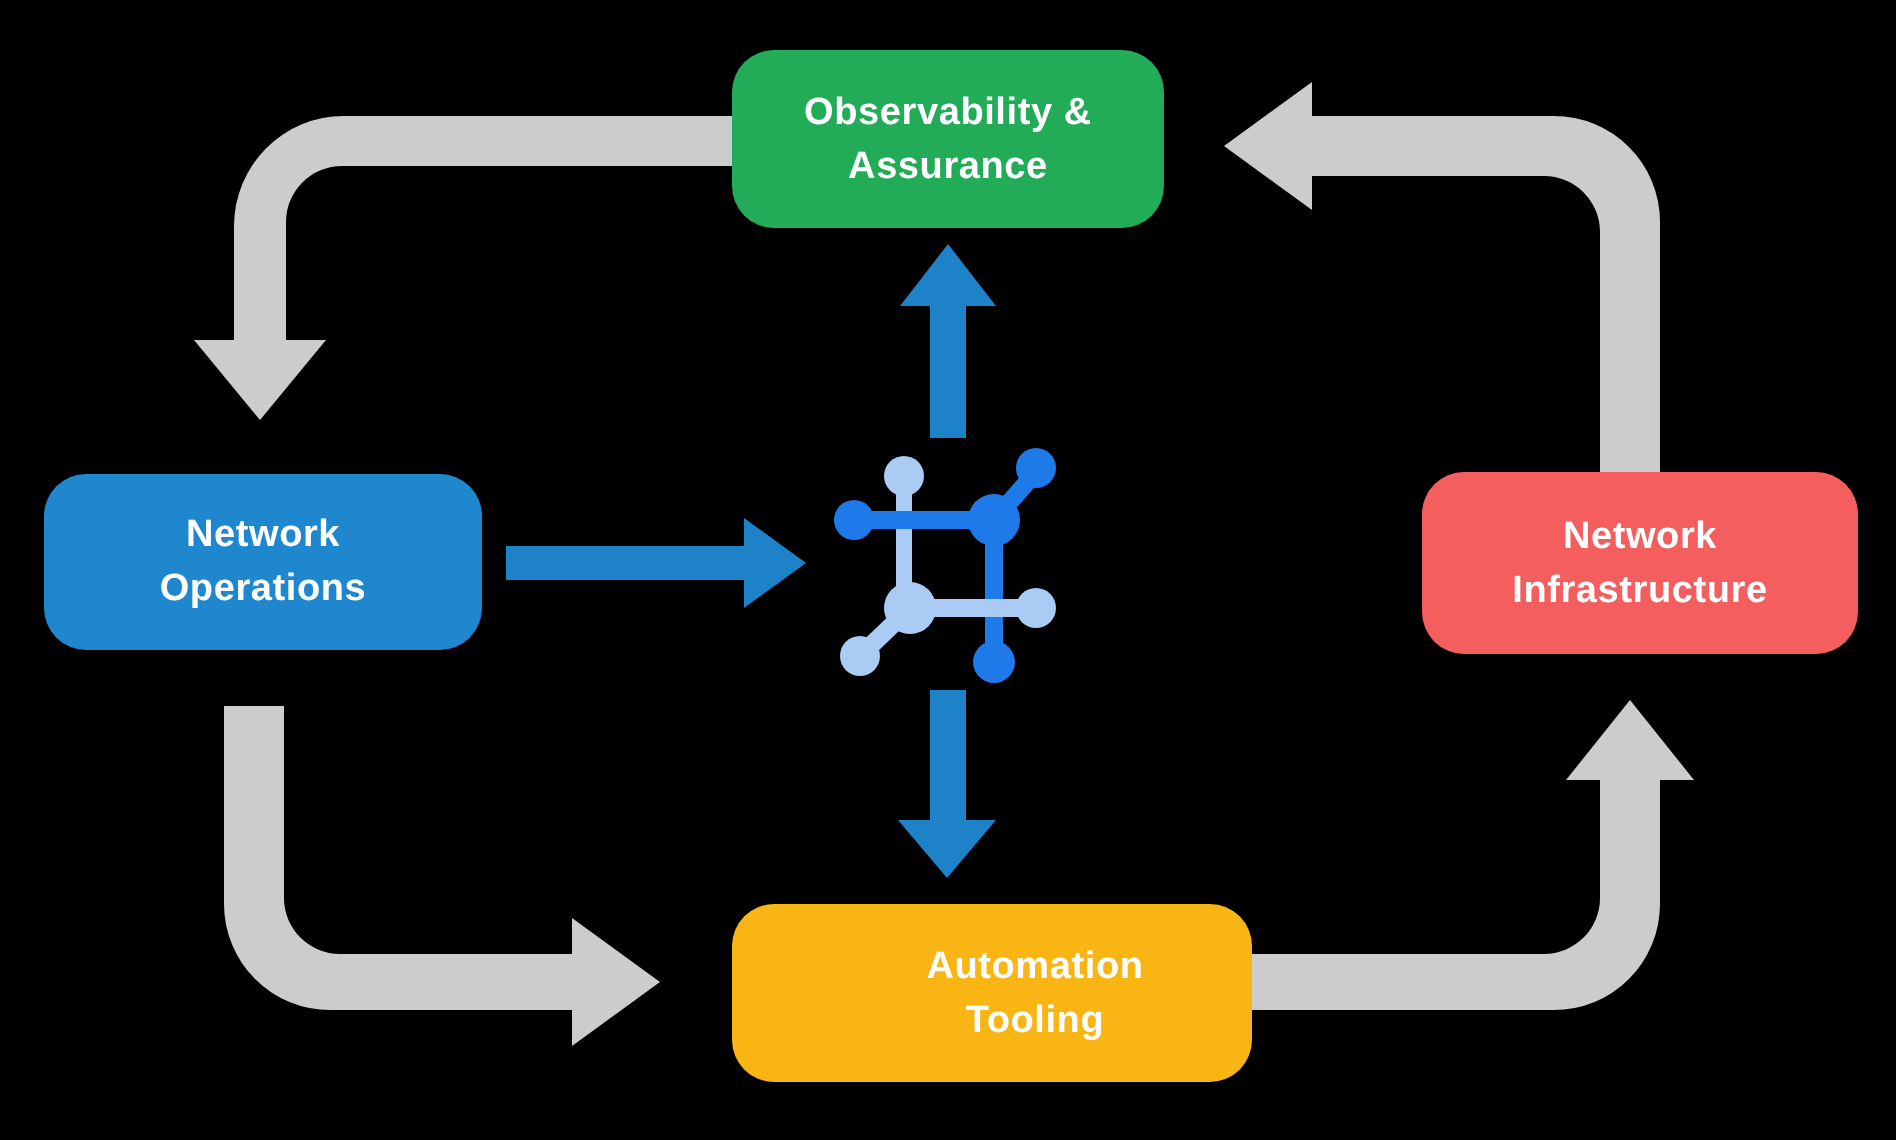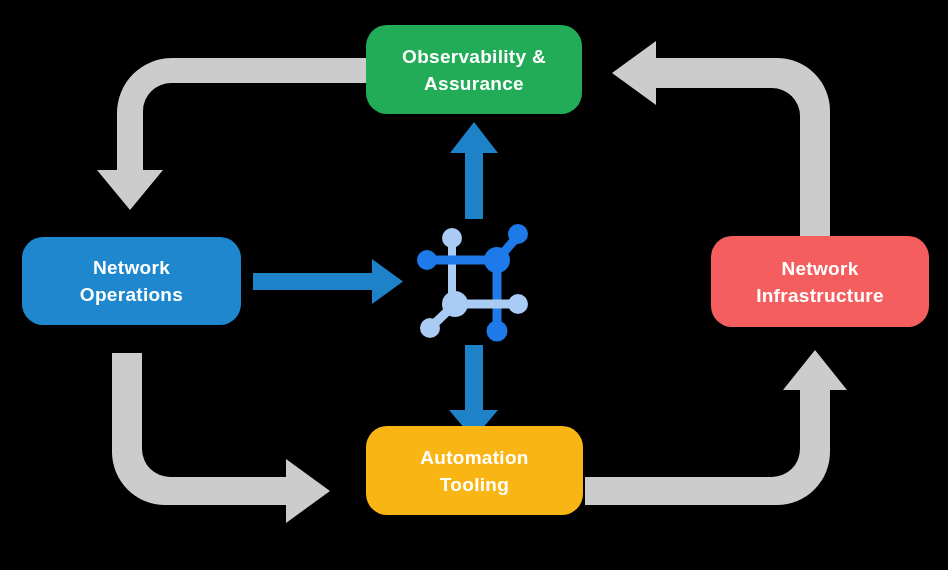--- a/index.html
+++ b/index.html
@@ -34,21 +34,21 @@
     font-weight: 600;
     line-height: 27px;
     letter-spacing: 0.3px;
   }
   .node span {
     white-space: pre-line;
   }
   .node-observability  { left: 366px; top: 25px;  width: 216px; height: 89px; }
   .node-operations     { left: 22px;  top: 237px; width: 219px; height: 88px; }
   .node-infrastructure { left: 711px; top: 236px; width: 218px; height: 91px; }
-  .node-automation     { left: 366px; top: 426px; width: 217px; height: 89px; }
+  .node-automation     { left: 366px; top: 452px; width: 217px; height: 89px; padding-left: 43px; }
 </style>
 </head>
 <body>
 
 <div class="canvas">
 
   <svg class="arrow-layer" viewBox="0 0 948 570">
 
     <g>
       <path d="M366 58 H172 A55 55 0 0 0 117 113 V170 H97 L130 210 L163 170 H143 V111 A28 28 0 0 1 171 83 H366 Z" fill="#CCCCCC"></path>

